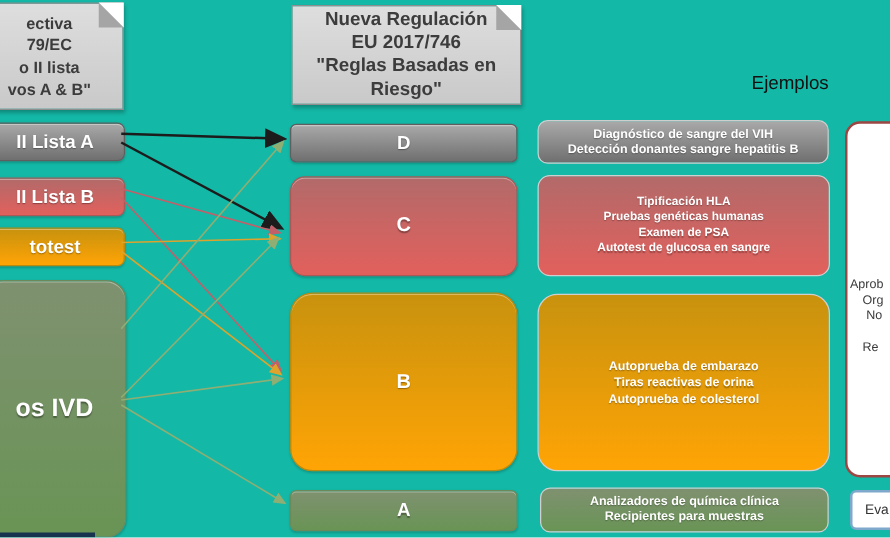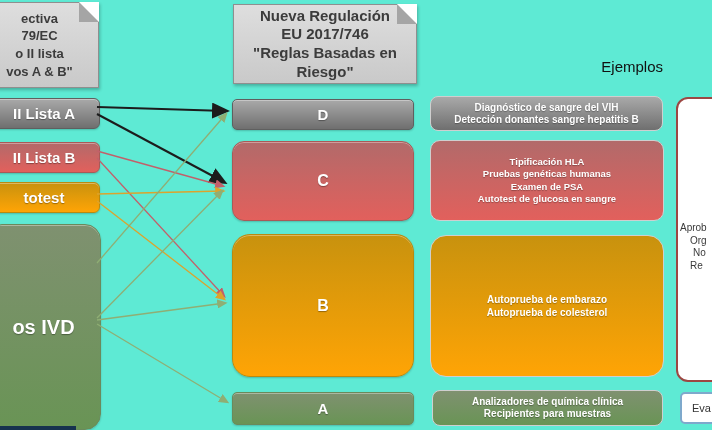--- a/index.html
+++ b/index.html
@@ -1,16 +1,16 @@
 <!DOCTYPE html>
 <html><head>
 <meta charset="utf-8">
 <style>
   html,body{margin:0;padding:0;background:#fff;}
-  .stage{position:relative;width:712px;height:430px;overflow:hidden;background:#5eead4;
+  .stage{position:relative;width:712px;height:430px;overflow:hidden;background:#14b8a6;
          font-family:"Liberation Sans",sans-serif;}
   svg.arrows{position:absolute;left:0;top:0;width:712px;height:430px;pointer-events:none;z-index:3;}
 
   
   .doc{position:absolute;background:linear-gradient(#dedede,#c9c9c9);border:1px solid #8f8f8f;
        display:flex;flex-direction:column;justify-content:center;text-align:center;
        color:#3c3c3c;font-weight:bold;z-index:2;box-shadow:1px 2px 3px rgba(0,0,0,.25);}
   .doc::before{content:"";position:absolute;top:-1px;right:-1px;width:0;height:0;
        border-style:solid;border-width:0 20px 20px 0;
        border-color:#fff #fff #a5a5a5 #a5a5a5;}
@@ -48,21 +48,21 @@
       text-shadow:0 1px 1px rgba(0,0,0,.3);border:1px solid #cfcfcf;}
   .ex-d{left:430px;top:96px;width:231px;height:33px;border-radius:8px;font-size:10px;line-height:1.2;}
   .ex-c{left:430px;top:140px;width:232px;height:79px;border-radius:10px;font-size:9.5px;line-height:1.3;}
   .ex-b{left:430px;top:235px;width:232px;height:140px;border-radius:16px;font-size:10px;line-height:1.3;}
   .ex-a{left:432px;top:390px;width:229px;height:34px;border-radius:8px;font-size:10px;line-height:1.2;}
 
   
   .rp{position:absolute;left:676px;top:97px;width:120px;height:281px;border-radius:12px;
       border:2px solid #9c4743;background:#fff;z-index:2;color:#3a3a3a;font-size:10px;}
   .rp .rp-lines{position:absolute;left:2px;top:123px;line-height:12.5px;}
-  .rp .rl1{margin-left:10px;} .rp .rl2{margin-left:13px;} .rp .rl3{margin-left:10px;}
+  .rp .rl1{margin-left:10px;} .rp .rl2{margin-left:13px;} .rp .rl3{margin-left:10px;margin-top:13px;}
   .eva{position:absolute;left:680px;top:392px;width:60px;height:28px;border-radius:5px;
       border:2px solid #7ea9cc;background:#fff;z-index:2;color:#333;font-size:11px;
       display:flex;align-items:center;padding-left:10px;}
   .navy{position:absolute;left:0;top:426px;width:76px;height:4px;background:#17324e;z-index:2;}
 </style>
 </head>
 <body>
 
 <div class="stage">
 
@@ -140,20 +140,21 @@
     <div>Detección donantes sangre hepatitis B</div>
   </div>
   <div class="ex g-red ex-c">
     <div>Tipificación HLA</div>
     <div>Pruebas genéticas humanas</div>
     <div>Examen de PSA</div>
     <div>Autotest de glucosa en sangre</div>
   </div>
   <div class="ex g-orange ex-b">
     <div>Autoprueba de embarazo</div>
+    <div>Tiras reactivas de orina</div>
     <div>Autoprueba de colesterol</div>
   </div>
   <div class="ex g-green ex-a">
     <div>Analizadores de química clínica</div>
     <div>Recipientes para muestras</div>
   </div>
 
   <div class="rp">
     <div class="rp-lines">
       <div>Aprob</div>

